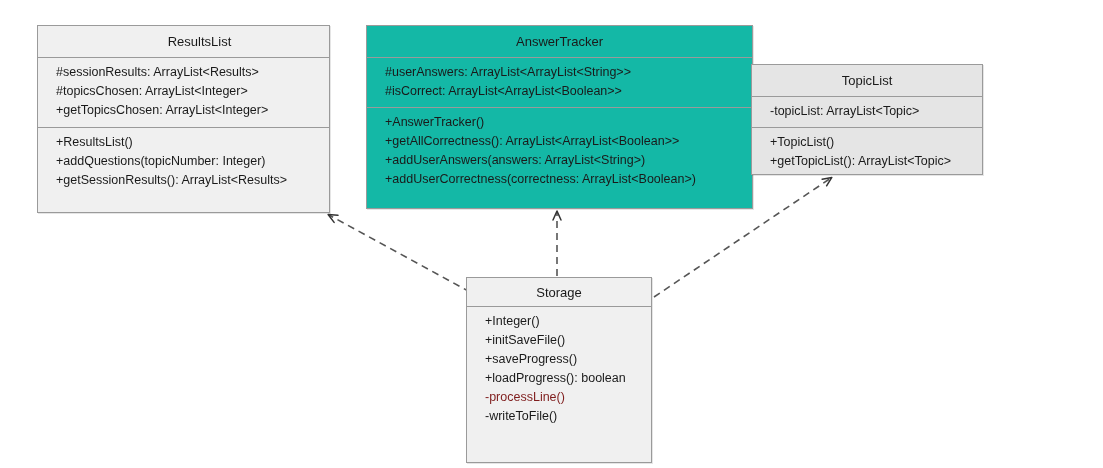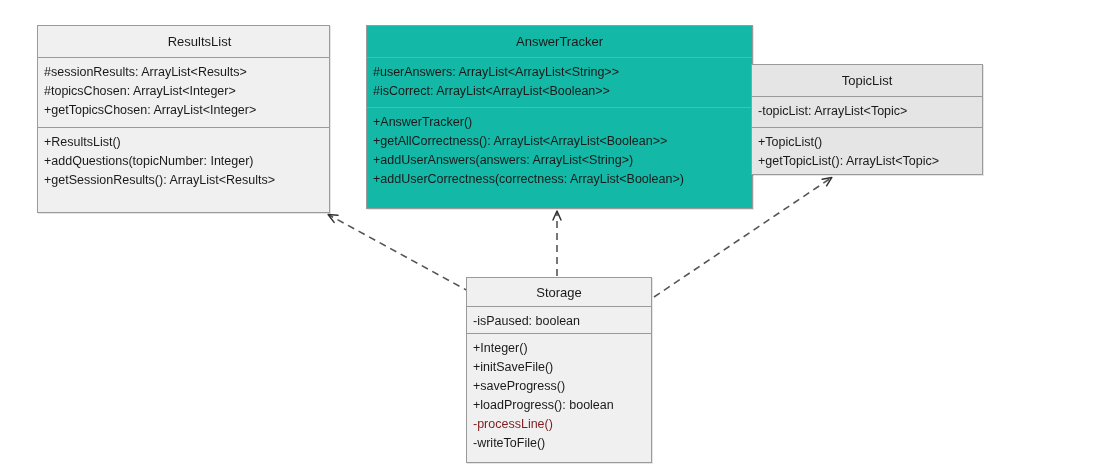--- a/index.html
+++ b/index.html
@@ -38,21 +38,21 @@
     font-size: 13px;
     color: #1a1a1a;
     border-bottom: 1px solid #9a9a9a;
     line-height: 1;
     display: flex;
     align-items: center;
     justify-content: center;
   }
   .uml-section {
     box-sizing: border-box;
-    padding: 5px 6px 5px 6px;
+    padding: 5px 6px 5px 18px;
   }
   .uml-section.with-border {
     border-bottom: 1px solid #9a9a9a;
   }
   .uml-member {
     font-size: 12.5px;
     color: #1a1a1a;
     line-height: 19px;
     white-space: nowrap;
   }
@@ -116,23 +116,20 @@
       <div class="uml-member" style="color: rgb(26, 26, 26);">-topicList: ArrayList&lt;Topic&gt;</div>
     </div>
     <div class="uml-section">
       <div class="uml-member" style="color: rgb(26, 26, 26);">+TopicList()</div>
       <div class="uml-member" style="color: rgb(26, 26, 26);">+getTopicList(): ArrayList&lt;Topic&gt;</div>
     </div>
   </div>
 
   <div class="uml-class" id="cls-Storage" style="left: 466px; top: 277px; width: 186px; height: 186px; background: rgb(240, 240, 240); border-color: rgb(154, 154, 154);">
     <div class="uml-title" style="height: 29px; border-bottom-color: rgb(154, 154, 154); color: rgb(26, 26, 26);">Storage</div>
-    <div class="uml-section with-border" style="height: 27px; border-bottom-color: rgb(154, 154, 154);">
-      <div class="uml-member" style="color: rgb(26, 26, 26);">-isPaused: boolean</div>
-    </div>
     <div class="uml-section">
       <div class="uml-member" style="color: rgb(26, 26, 26);">+Integer()</div>
       <div class="uml-member" style="color: rgb(26, 26, 26);">+initSaveFile()</div>
       <div class="uml-member" style="color: rgb(26, 26, 26);">+saveProgress()</div>
       <div class="uml-member" style="color: rgb(26, 26, 26);">+loadProgress(): boolean</div>
       <div class="uml-member" style="color: #7f1d1d;">-processLine()</div>
       <div class="uml-member" style="color: rgb(26, 26, 26);">-writeToFile()</div>
     </div>
   </div>
 

